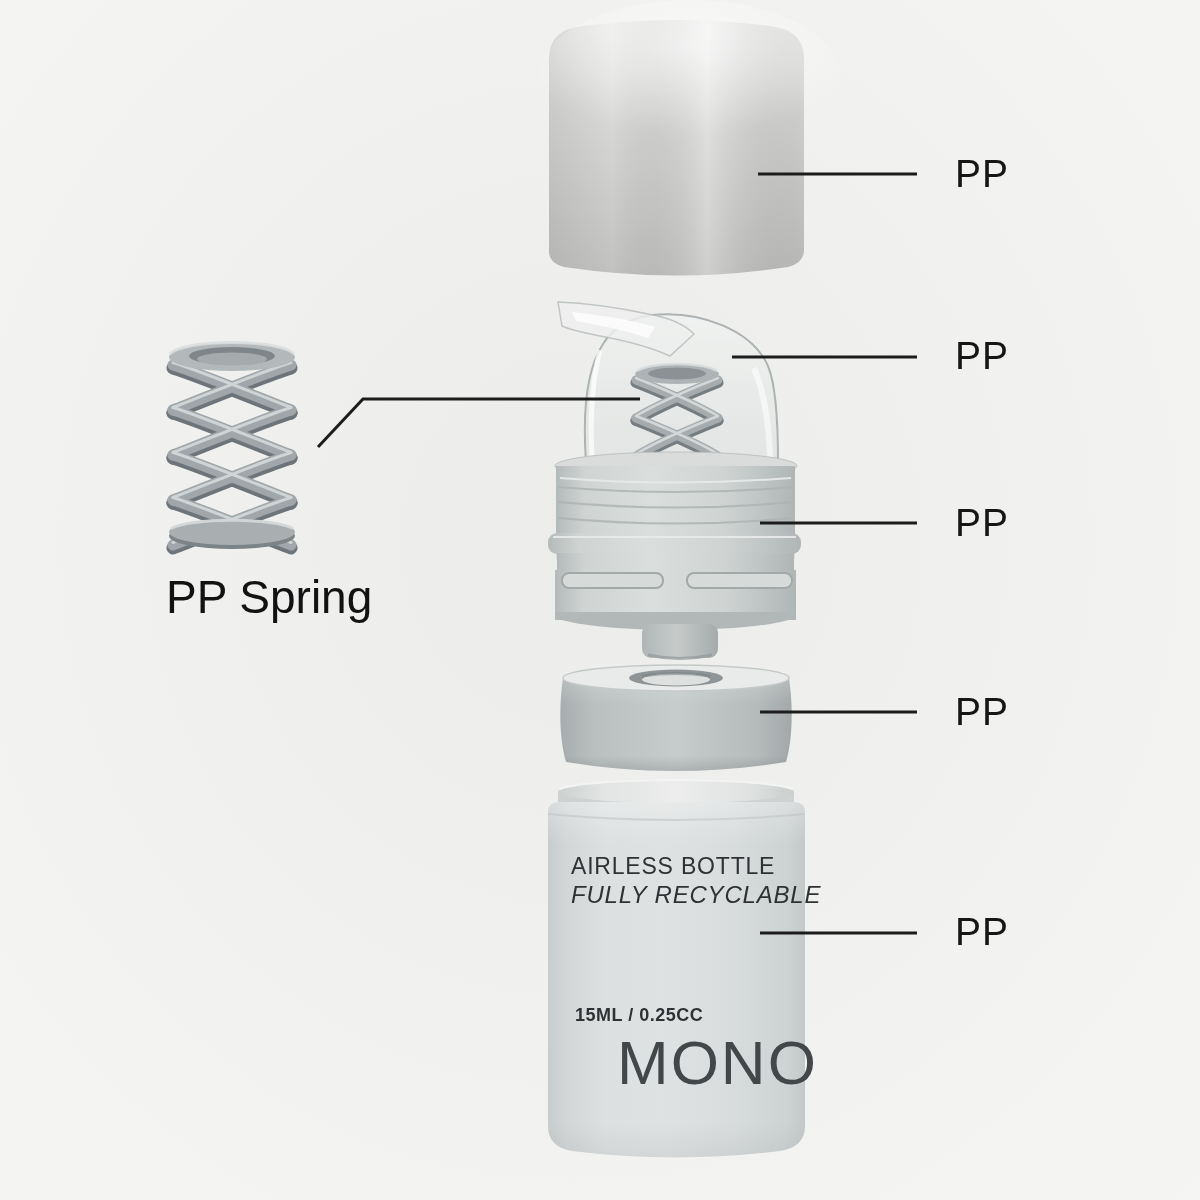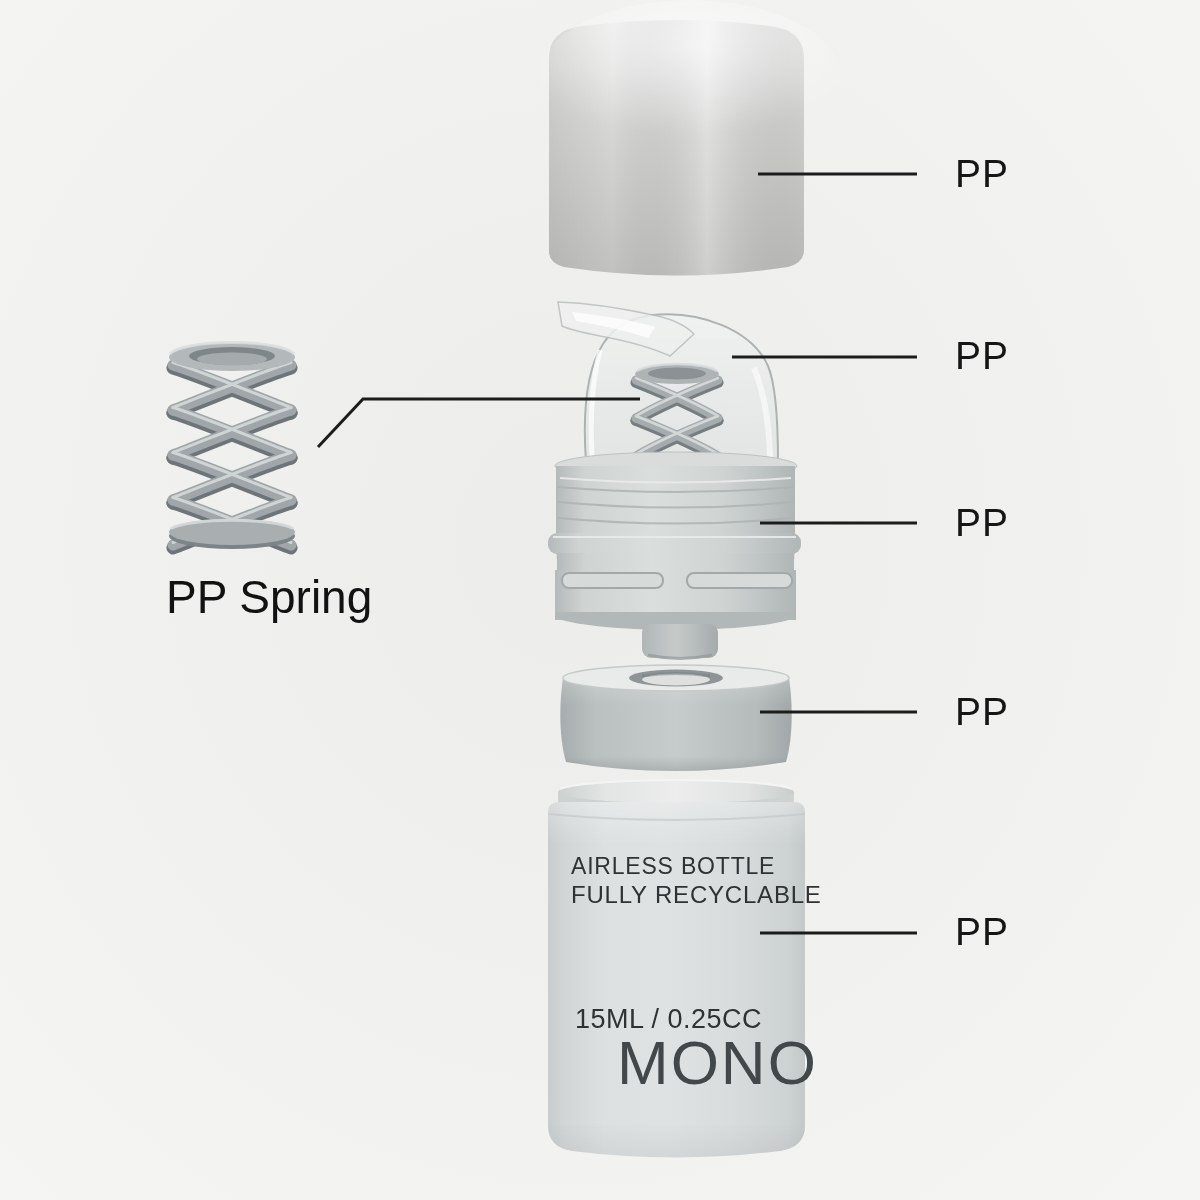--- a/index.html
+++ b/index.html
@@ -19,22 +19,22 @@
     white-space:nowrap;
   }
   .spring-label{
     position:absolute;left:166px;top:597px;transform:translateY(-50%);
     font-size:46px;font-weight:500;color:#121212;white-space:nowrap;
   }
   .bottle-text{
     position:absolute;color:#2e3234;white-space:nowrap;line-height:1;
   }
   .bt-line1{left:571px;top:855px;font-size:23px;font-weight:500;letter-spacing:0.8px;}
-  .bt-line2{left:571px;top:883px;font-size:24px;font-weight:500;letter-spacing:0.8px;}
-  .bt-volume{left:575px;top:1006px;font-size:27px;font-weight:400;letter-spacing:0.5px;}
+  .bt-line2{left:571px;top:883px;font-size:24px;font-weight:500;letter-spacing:0.8px;font-style:italic;}
+  .bt-volume{left:575px;top:1006px;font-size:18px;font-weight:700;letter-spacing:0.5px;}
   .bt-brand{left:578px;top:1032px;font-size:62px;font-weight:300;letter-spacing:2px;color:#42474a;margin-left:39px;}
   
   .strandS{stroke:#6e757a;stroke-width:13;fill:none;stroke-linecap:round;}
   .strandM{stroke:#a0a6a9;stroke-width:11;fill:none;stroke-linecap:round;}
   .strandH{stroke:#d5d9da;stroke-width:3;fill:none;stroke-linecap:round;opacity:.9;}
   .sstrandS{stroke:#767d81;stroke-width:11;fill:none;stroke-linecap:round;}
   .sstrandM{stroke:#a6acae;stroke-width:9;fill:none;stroke-linecap:round;}
   .sstrandH{stroke:#d8dcdc;stroke-width:2.5;fill:none;stroke-linecap:round;opacity:.9;}
   .leader{stroke:#1c1c1c;stroke-width:3;fill:none;}
   .groove{stroke:#adb3b3;stroke-width:2;fill:none;opacity:.85;}

